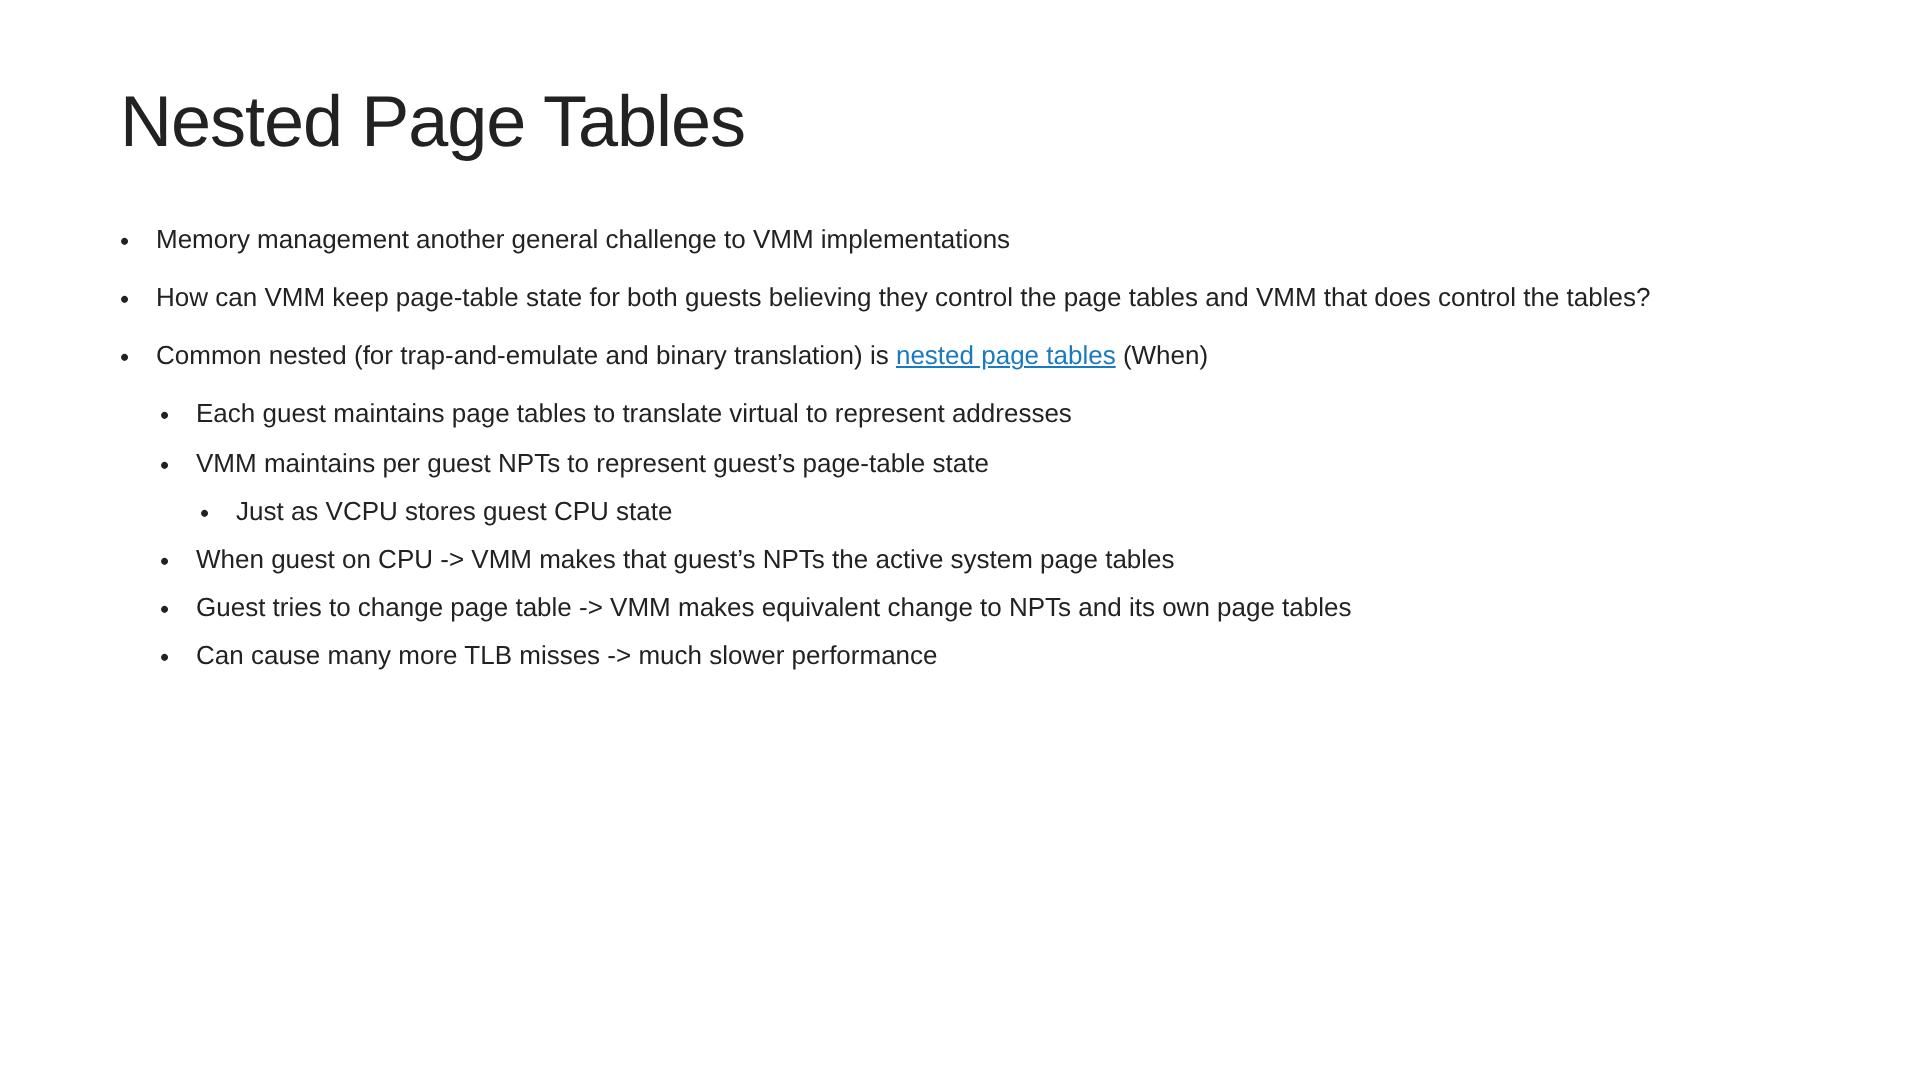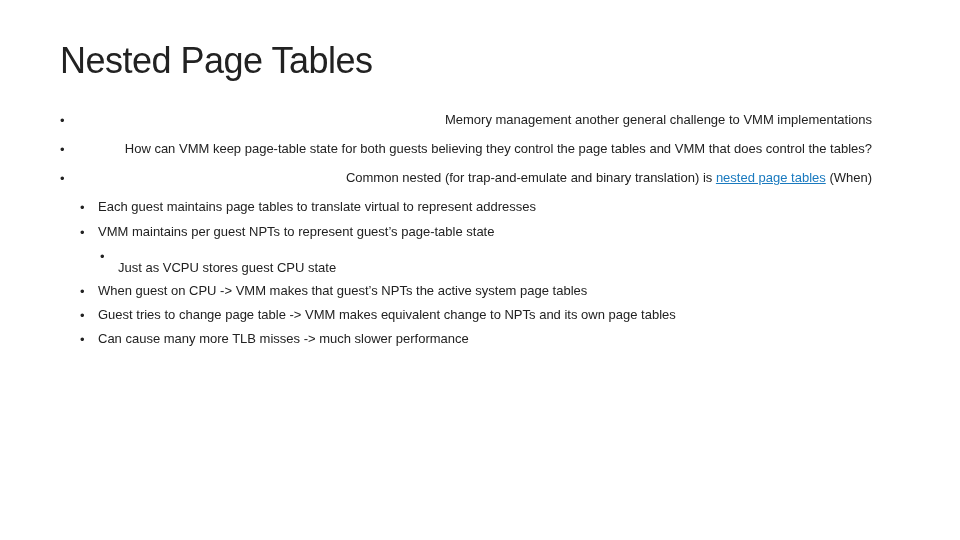--- a/index.html
+++ b/index.html
@@ -14,21 +14,21 @@
       background: #ffffff;
       font-family: Arial, sans-serif;
       font-size: 13px;
       color: #222222;
       overflow: hidden;
     }
 
     .slide {
       width: 960px;
       height: 468px;
-      padding: 40px 88px 30px 60px;
+      padding: 40px 68px 30px 60px;
     }
 
     .title {
       font-size: 36px;
       font-weight: 400;
       color: #222222;
       margin-bottom: 28px;
       letter-spacing: -0.5px;
     }
 
@@ -45,21 +45,20 @@
 
     .bullet-l1 .dot {
       min-width: 18px;
       padding-top: 1px;
       font-size: 13px;
       color: #222;
     }
 
     .bullet-l1 .text {
       flex: 1;
-      text-align: right;
     }
 
     .bullet-l2 {
       display: flex;
       align-items: flex-start;
       margin-top: 3px;
       margin-left: 20px;
     }
 
     .bullet-l2 .dot {
@@ -82,21 +81,20 @@
 
     .bullet-l3 .dot {
       min-width: 18px;
       padding-top: 1px;
       font-size: 13px;
       color: #222;
     }
 
     .bullet-l3 .text {
       flex: 1;
-      margin-top: 12px;
     }
 
     .highlight {
       color: #1a7abf;
       text-decoration: underline;
     }
 
     .nested-group {
       margin-left: 0;
     }

